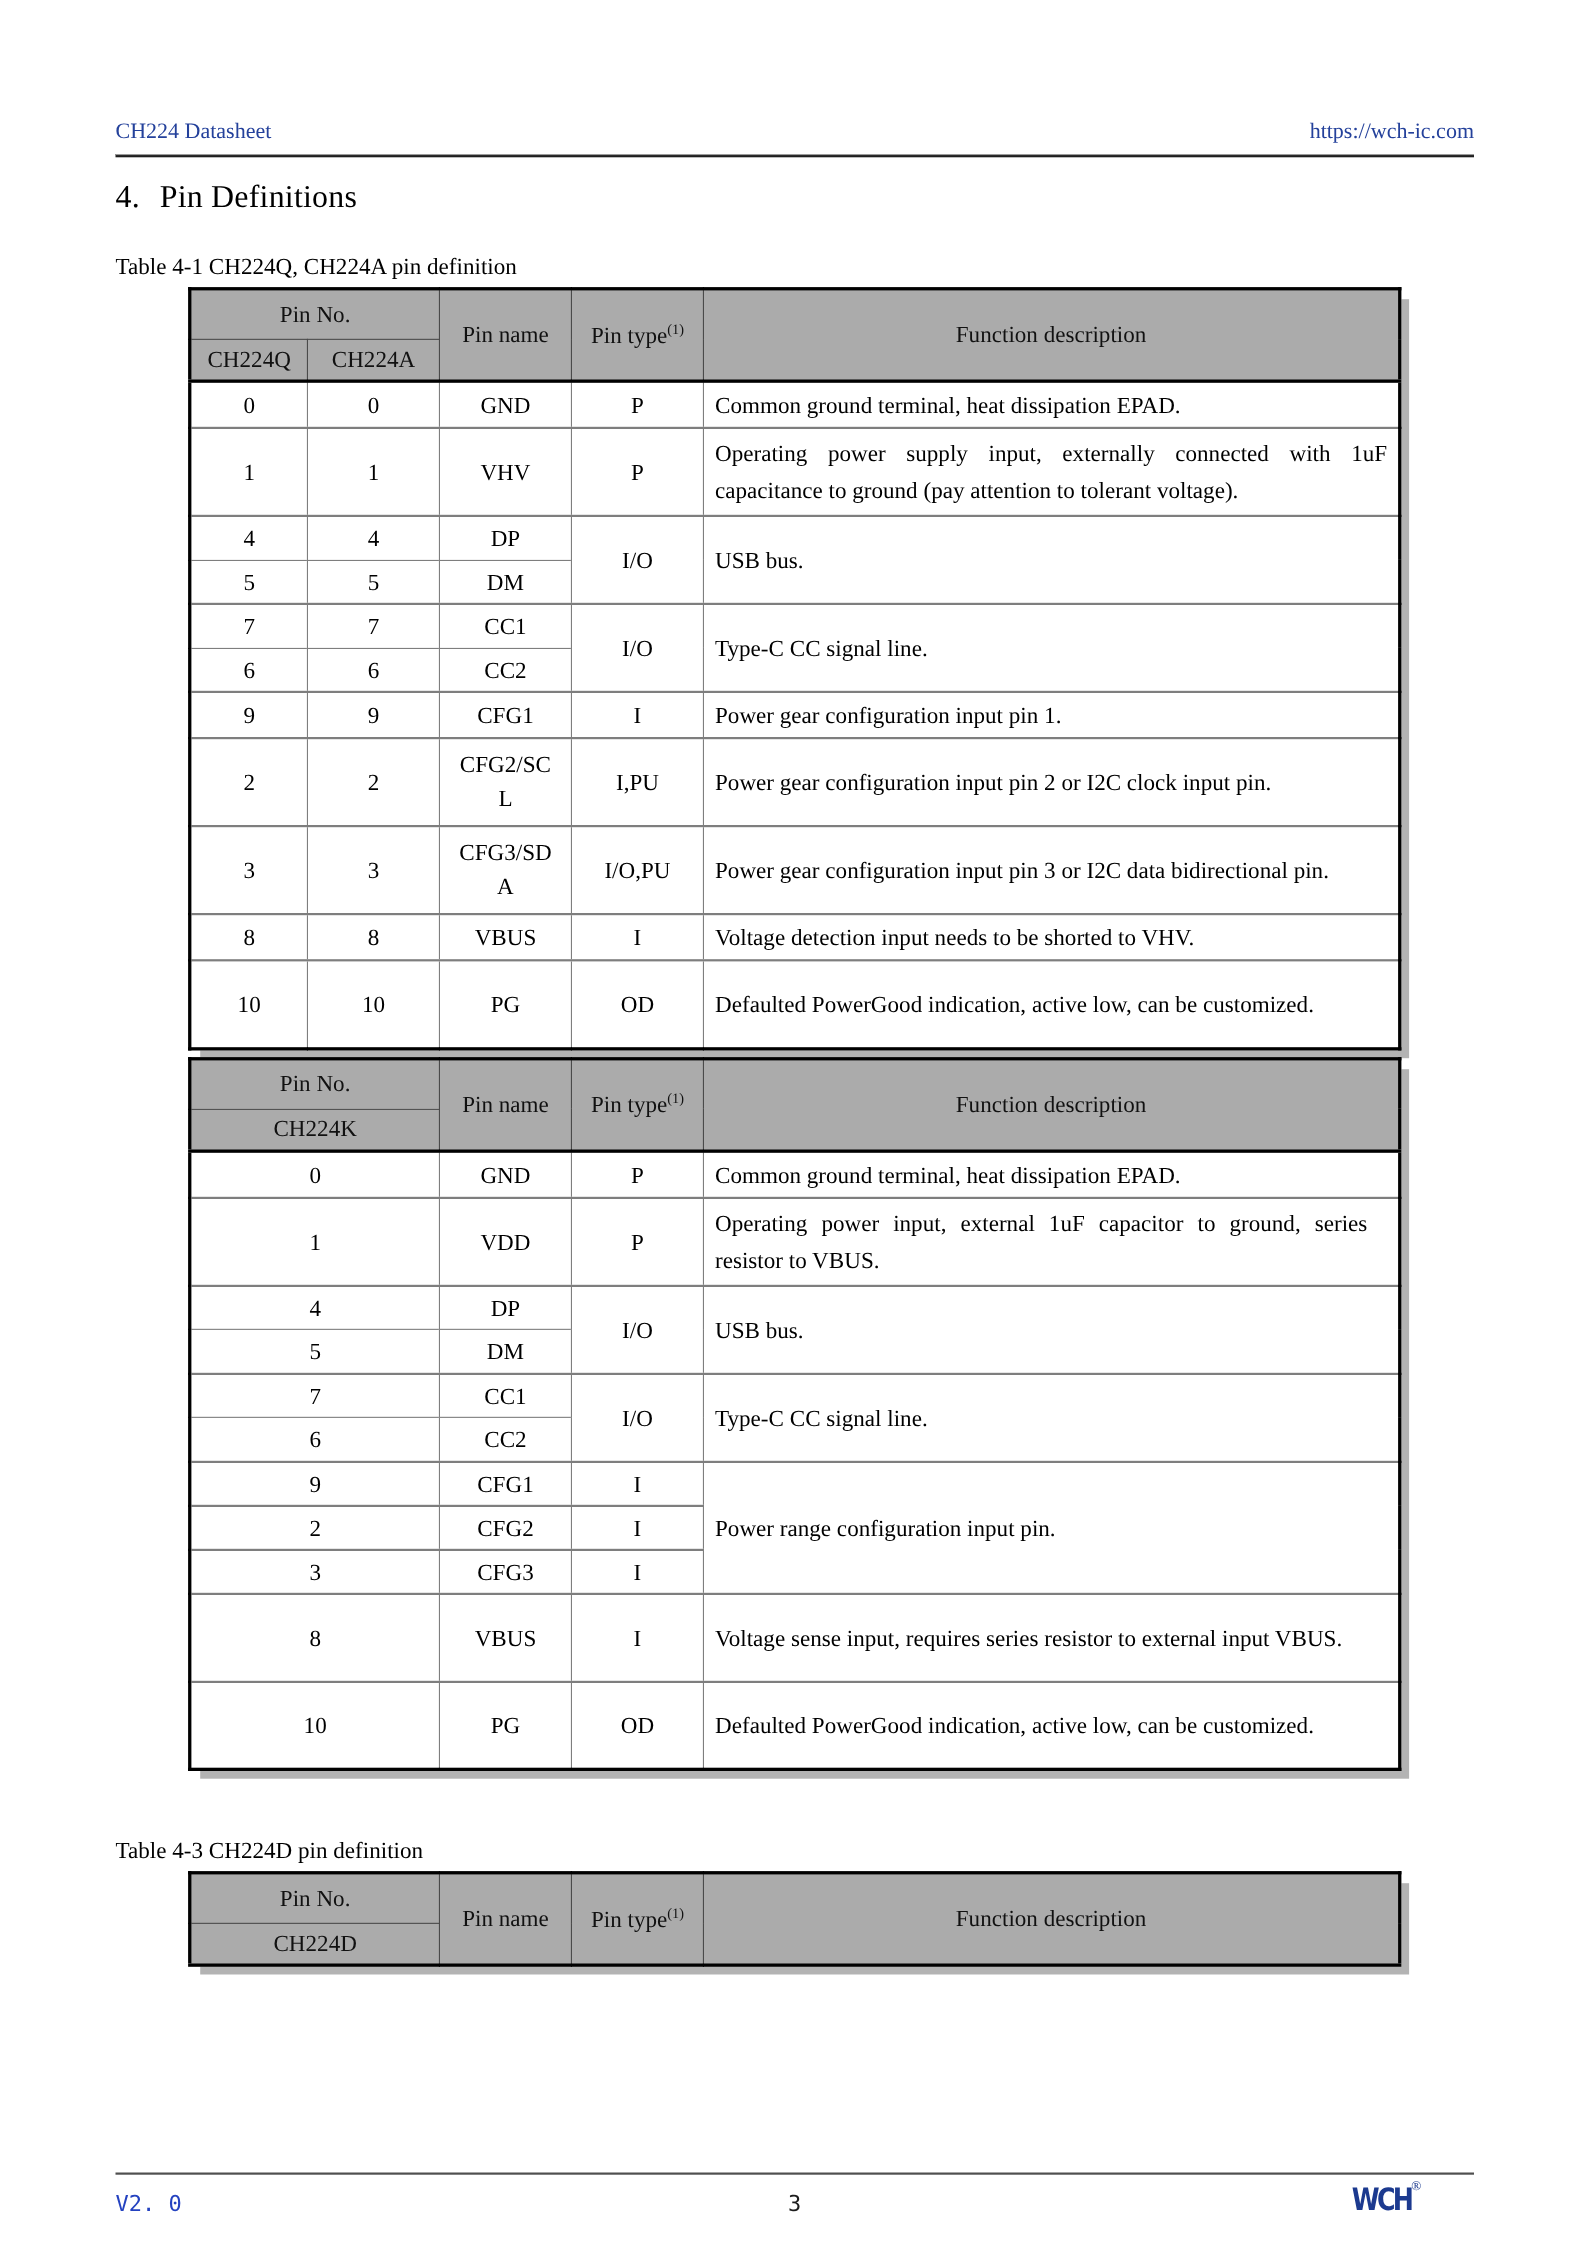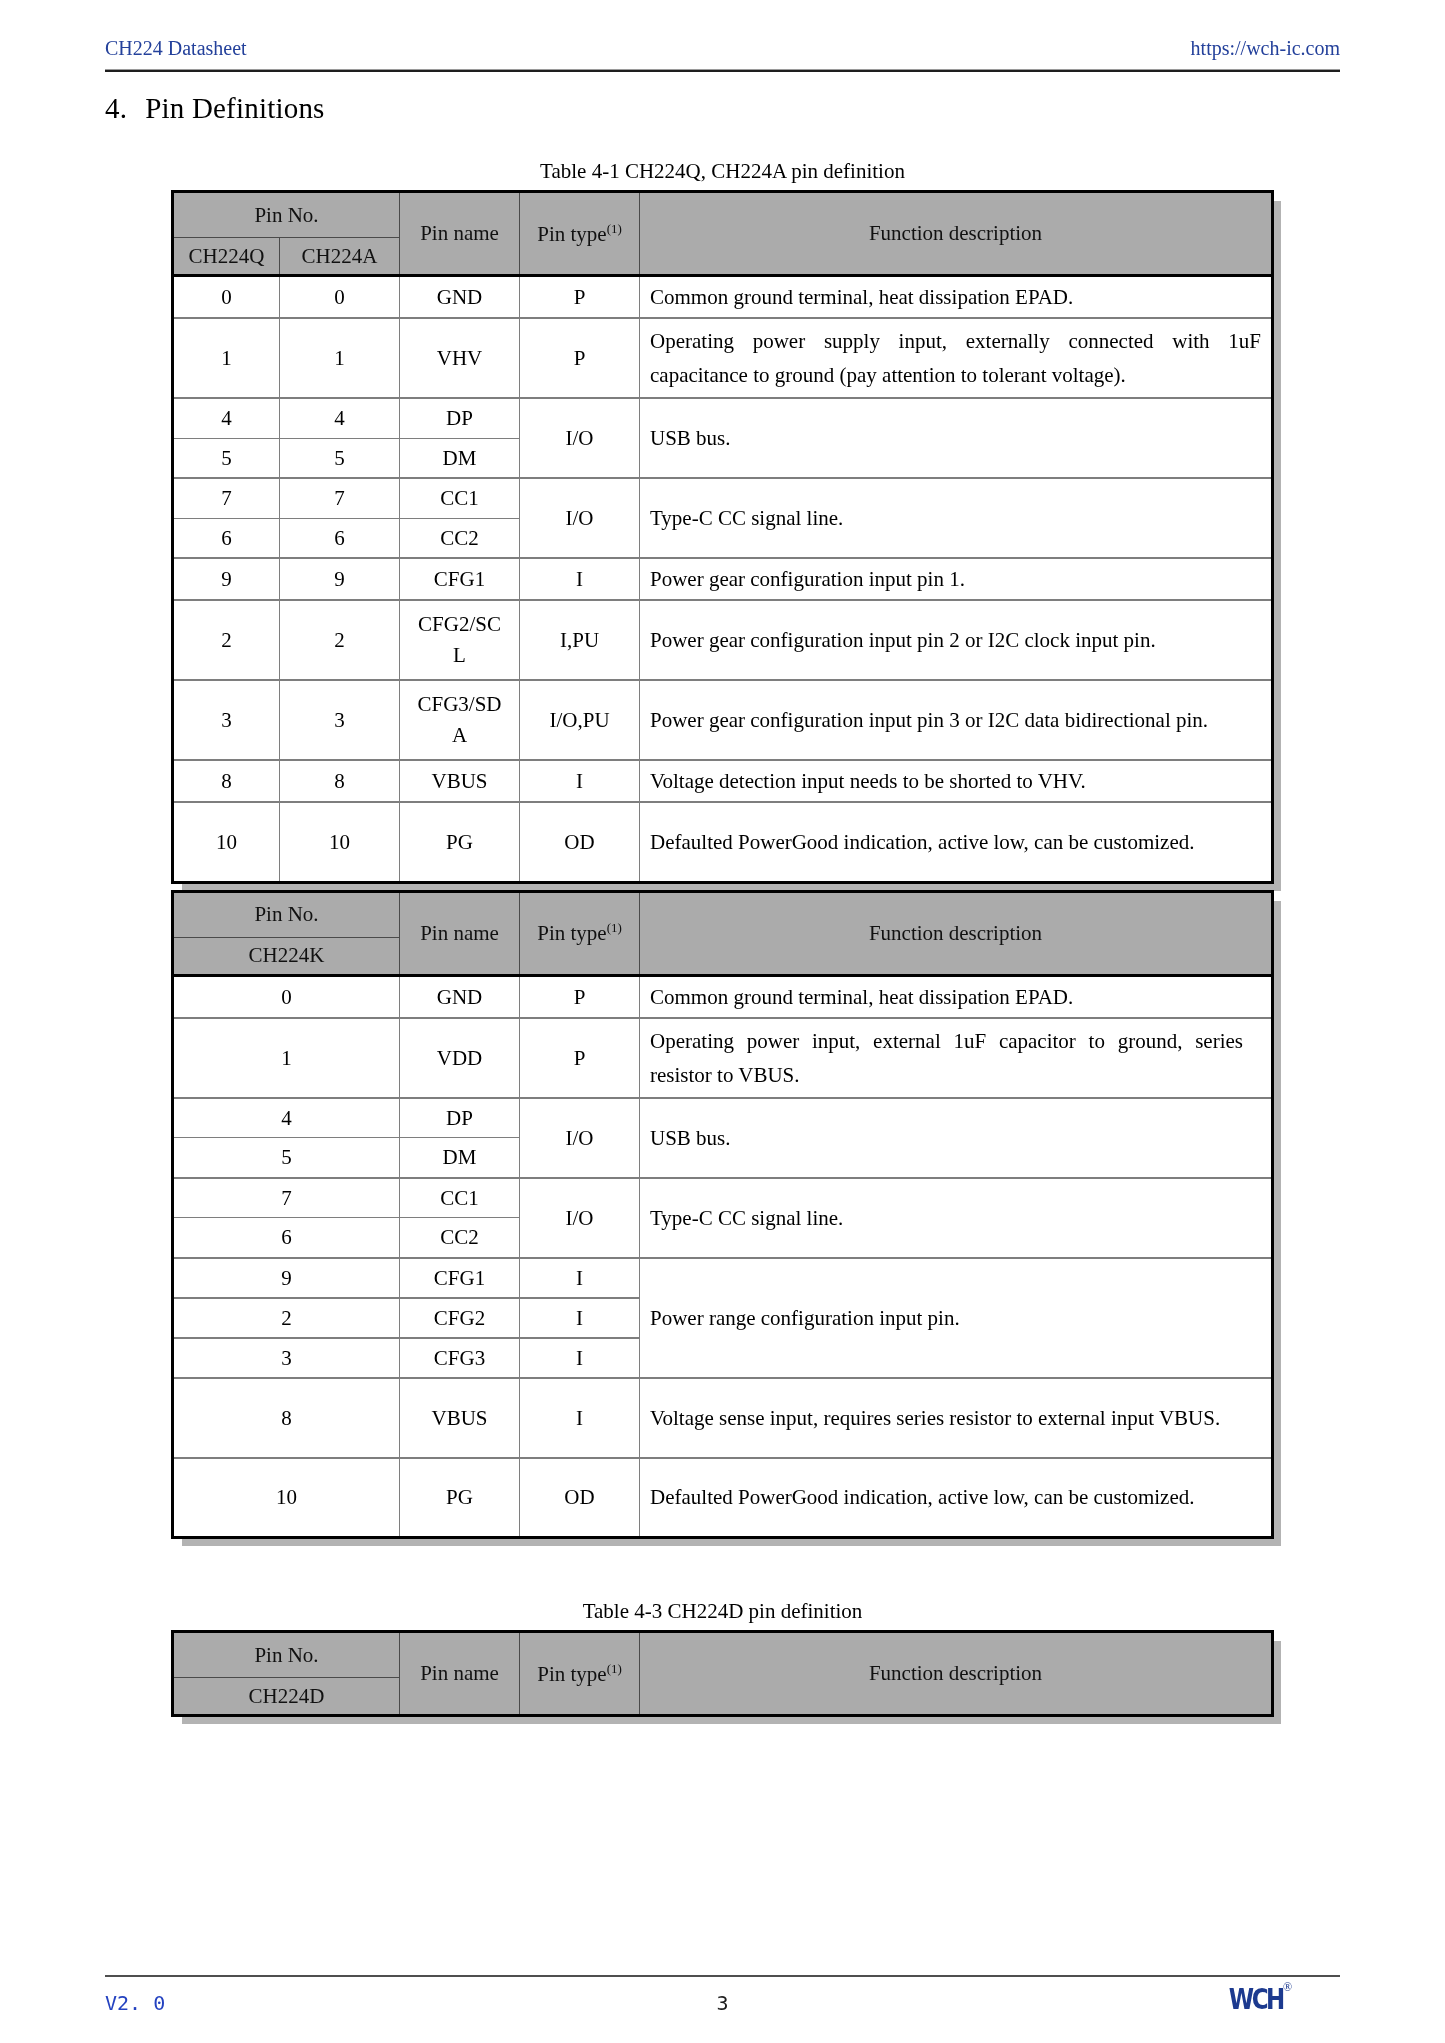--- a/index.html
+++ b/index.html
@@ -14,34 +14,34 @@
     color: #000;
     overflow: hidden;
   }
   .content { padding: 0 105px; }
 
   
   .doc-header {
     display: flex;
     justify-content: space-between;
     align-items: baseline;
-    padding-top: 37px;
+    padding-top: 108px;
     font-size: 20px;
     color: #24419b;
   }
   .header-url { color: #24419b; text-decoration: none; text-align: right; }
   .header-rule { margin-top: 9px; height: 3px; background: #1e1e1e; }
   .header-rule::after { content: ""; display: block; height: 1px; background: #9a9a9a; margin-top: 1px; }
 
   
   .section-title { margin: 20px 0 0 0; font-size: 29px; font-weight: normal; letter-spacing: .2px; }
   .section-title .num { margin-right: 18px; }
 
   
-  .tbl-caption { text-align: center; font-size: 21px; margin-top: 34px; }
+  .tbl-caption { font-size: 21px; margin-top: 34px; }
   .tbl-caption.second { margin-top: 96px; }
   .tbl-caption.third  { margin-top: 60px; }
 
   
   table.pintable {
     border-collapse: collapse;
     table-layout: fixed;
     width: 1100px;
     margin: 6px auto 0 auto;
     border: 3px solid #000;

